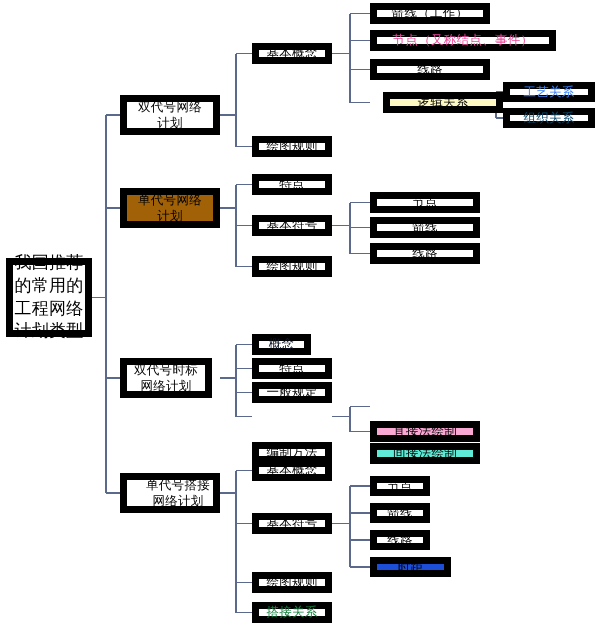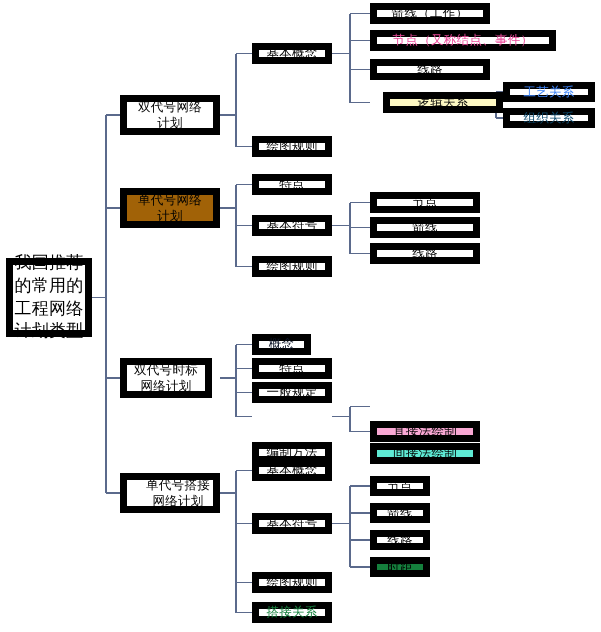--- a/index.html
+++ b/index.html
@@ -140,17 +140,17 @@
       <div class="node" style="left: 370px; top: 59px; width: 120px; height: 21px; border-color: rgb(0, 0, 0); background: rgb(255, 255, 255); color: rgb(0, 0, 0);"><span>线路</span></div>
       <div class="node" style="left: 383px; top: 92px; width: 120px; height: 21px; border-color: rgb(0, 0, 0); background: #fef9c3; color: rgb(0, 0, 0);"><span>逻辑关系</span></div>
       <div class="node" style="left: 370px; top: 192px; width: 110px; height: 21px; border-color: rgb(0, 0, 0); background: rgb(255, 255, 255); color: rgb(0, 0, 0);"><span>节点</span></div>
       <div class="node" style="left: 370px; top: 217px; width: 110px; height: 21px; border-color: rgb(0, 0, 0); background: rgb(255, 255, 255); color: rgb(0, 0, 0);"><span>箭线</span></div>
       <div class="node" style="left: 370px; top: 243px; width: 110px; height: 21px; border-color: rgb(0, 0, 0); background: rgb(255, 255, 255); color: rgb(0, 0, 0);"><span>线路</span></div>
       <div class="node" style="left: 370px; top: 396px; width: 110px; height: 21px; border-color: rgb(0, 0, 0); background: #5eead4; color: rgb(0, 0, 0); margin-top: 47px;"><span>间接法绘制</span></div>
       <div class="node" style="left: 370px; top: 421px; width: 110px; height: 21px; border-color: rgb(0, 0, 0); background: #f9a8d4; color: rgb(0, 0, 0);"><span>直接法绘制</span></div>
       <div class="node" style="left: 370px; top: 476px; width: 60px; height: 20px; border-color: rgb(0, 0, 0); background: rgb(255, 255, 255); color: rgb(0, 0, 0);"><span>节点</span></div>
       <div class="node" style="left: 370px; top: 503px; width: 60px; height: 20px; border-color: rgb(0, 0, 0); background: rgb(255, 255, 255); color: rgb(0, 0, 0);"><span>箭线</span></div>
       <div class="node" style="left: 370px; top: 530px; width: 60px; height: 20px; border-color: rgb(0, 0, 0); background: rgb(255, 255, 255); color: rgb(0, 0, 0);"><span>线路</span></div>
-      <div class="node" style="left: 370px; top: 557px; width: 60px; height: 20px; border-color: rgb(0, 0, 0); background: #15803d; color: rgb(0, 0, 0);"><span>时距</span></div>
+      <div class="node" style="left: 370px; top: 557px; width: 81px; height: 20px; border-color: rgb(0, 0, 0); background: #1d4ed8; color: rgb(0, 0, 0);"><span>时距</span></div>
       <div class="node" style="left: 503px; top: 82px; width: 92px; height: 20px; border-color: rgb(0, 0, 0); background: rgb(255, 255, 255); color: #3b82f6;"><span>工艺关系</span></div>
       <div class="node" style="left: 503px; top: 108px; width: 92px; height: 20px; border-color: rgb(0, 0, 0); background: rgb(255, 255, 255); color: #0c4a6e;"><span>组织关系</span></div>
     </div>
 </div>
 
 </body></html>

